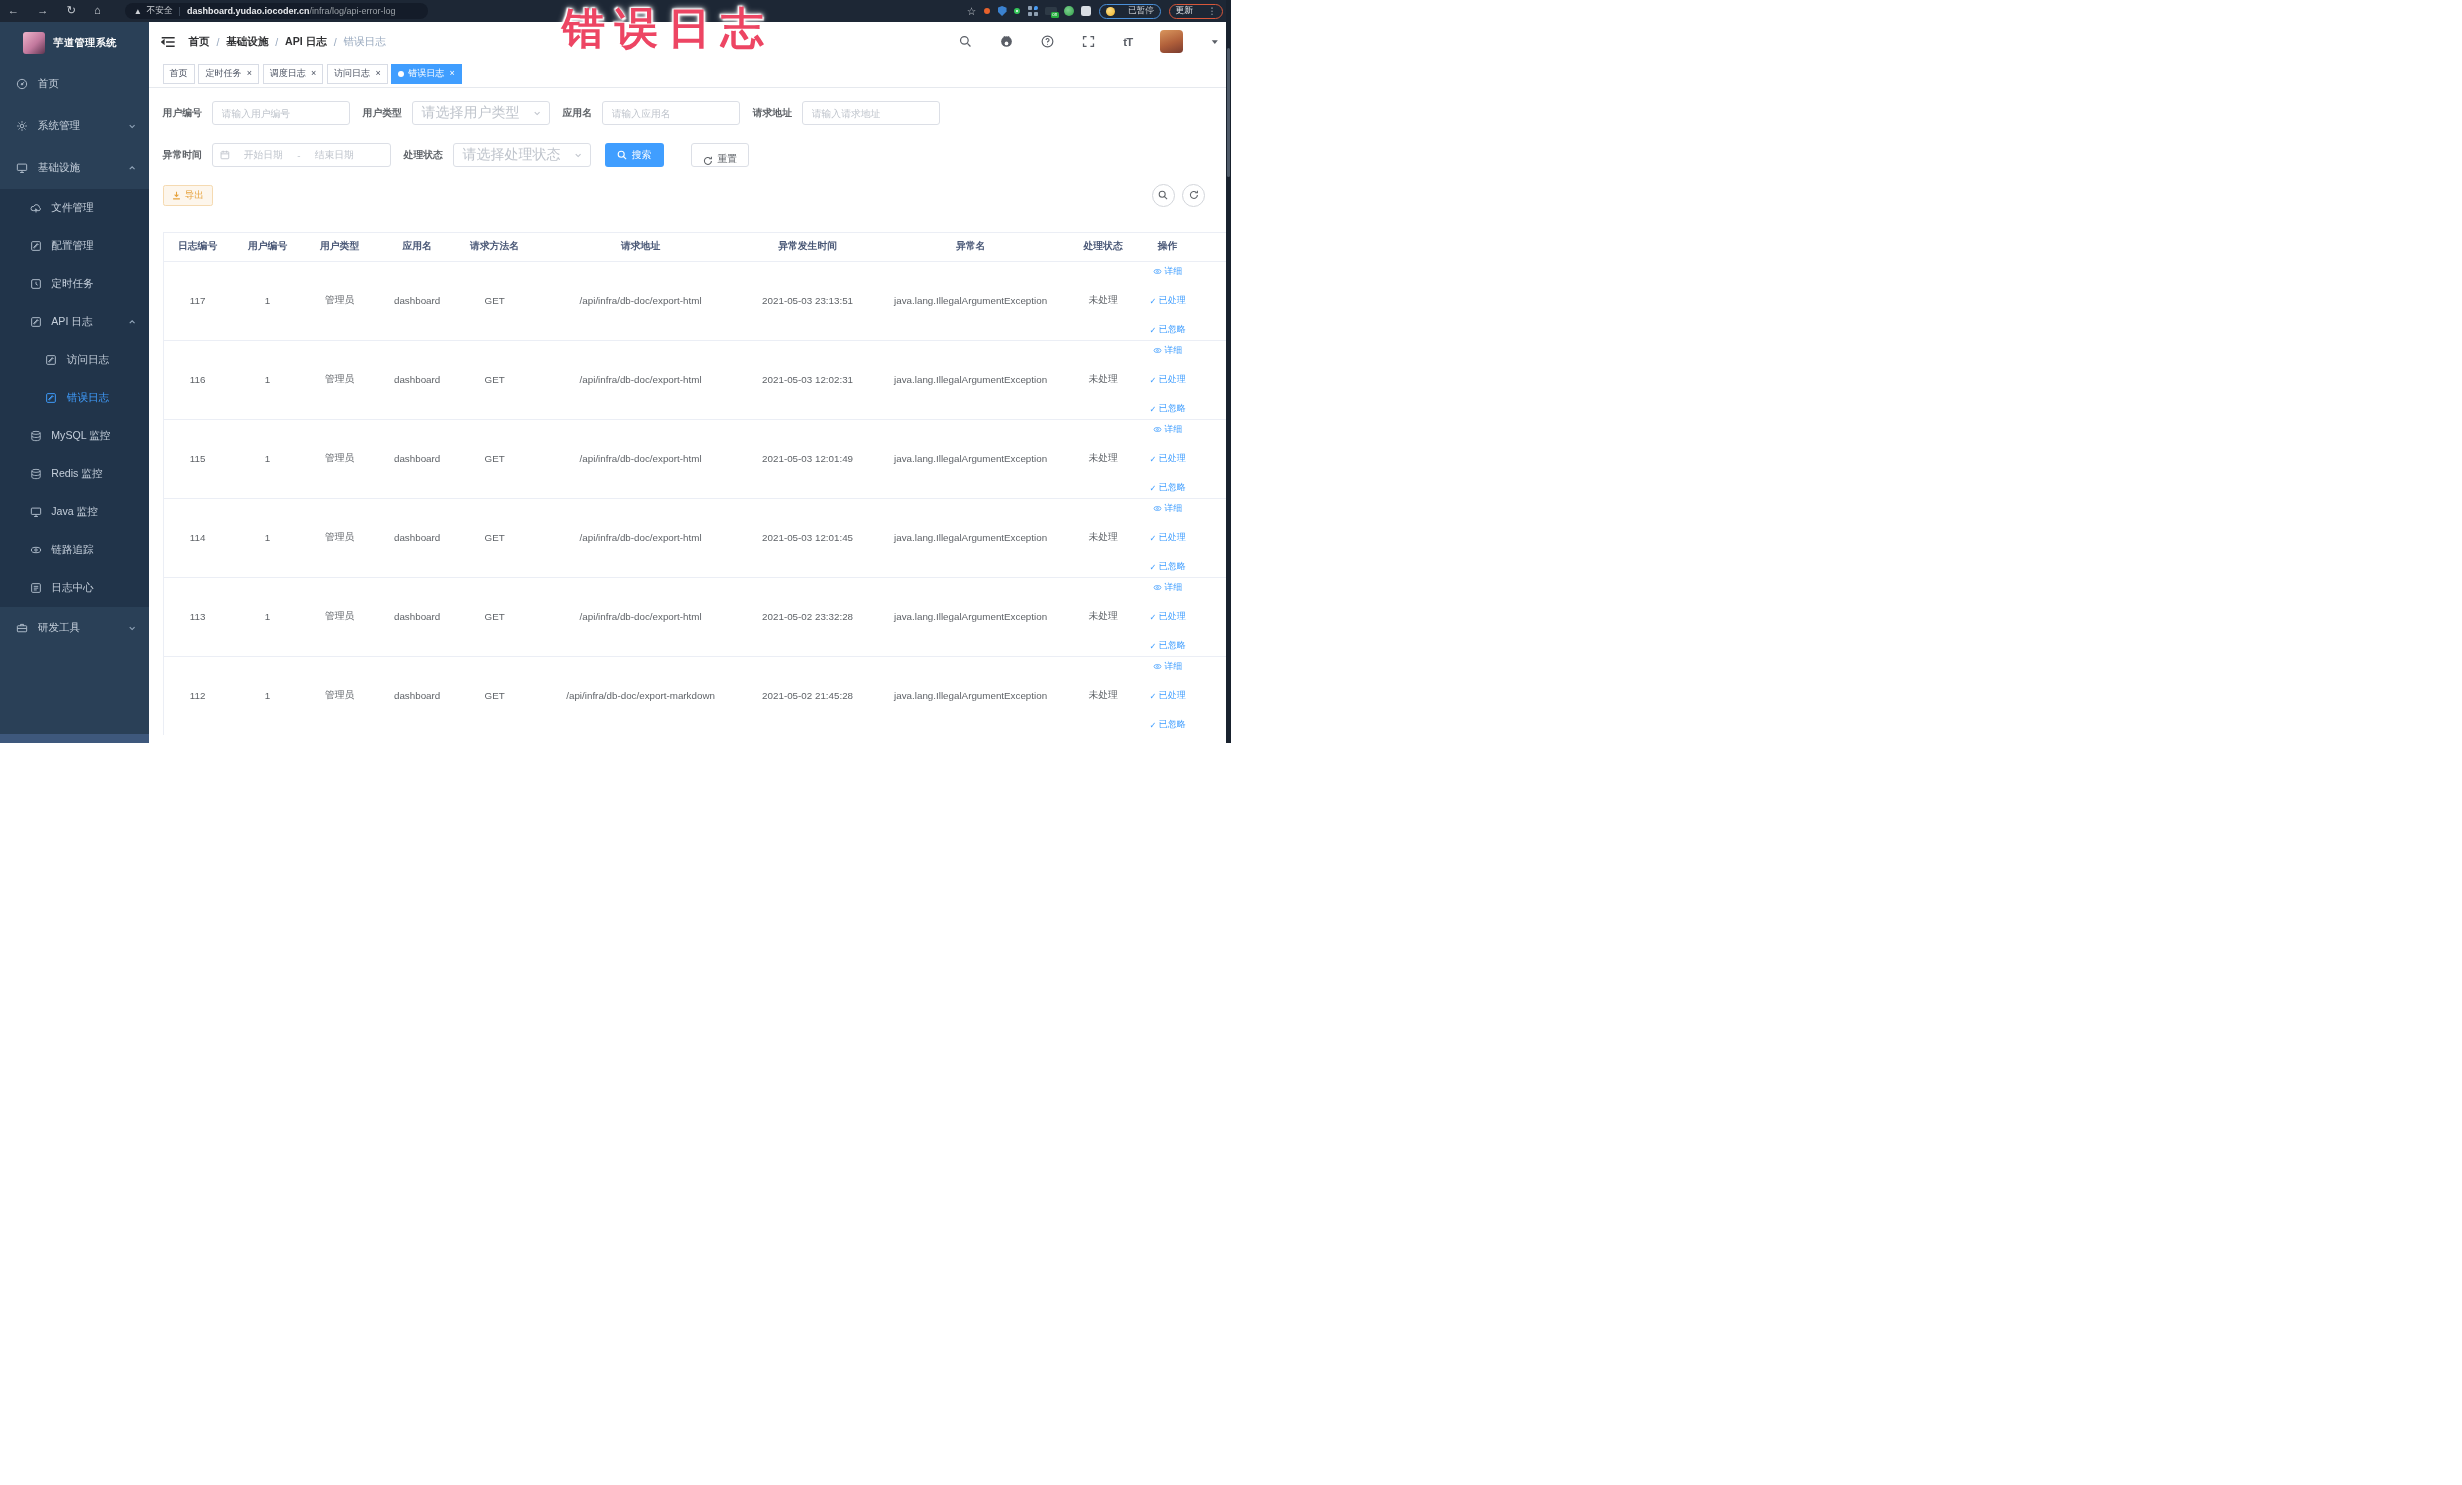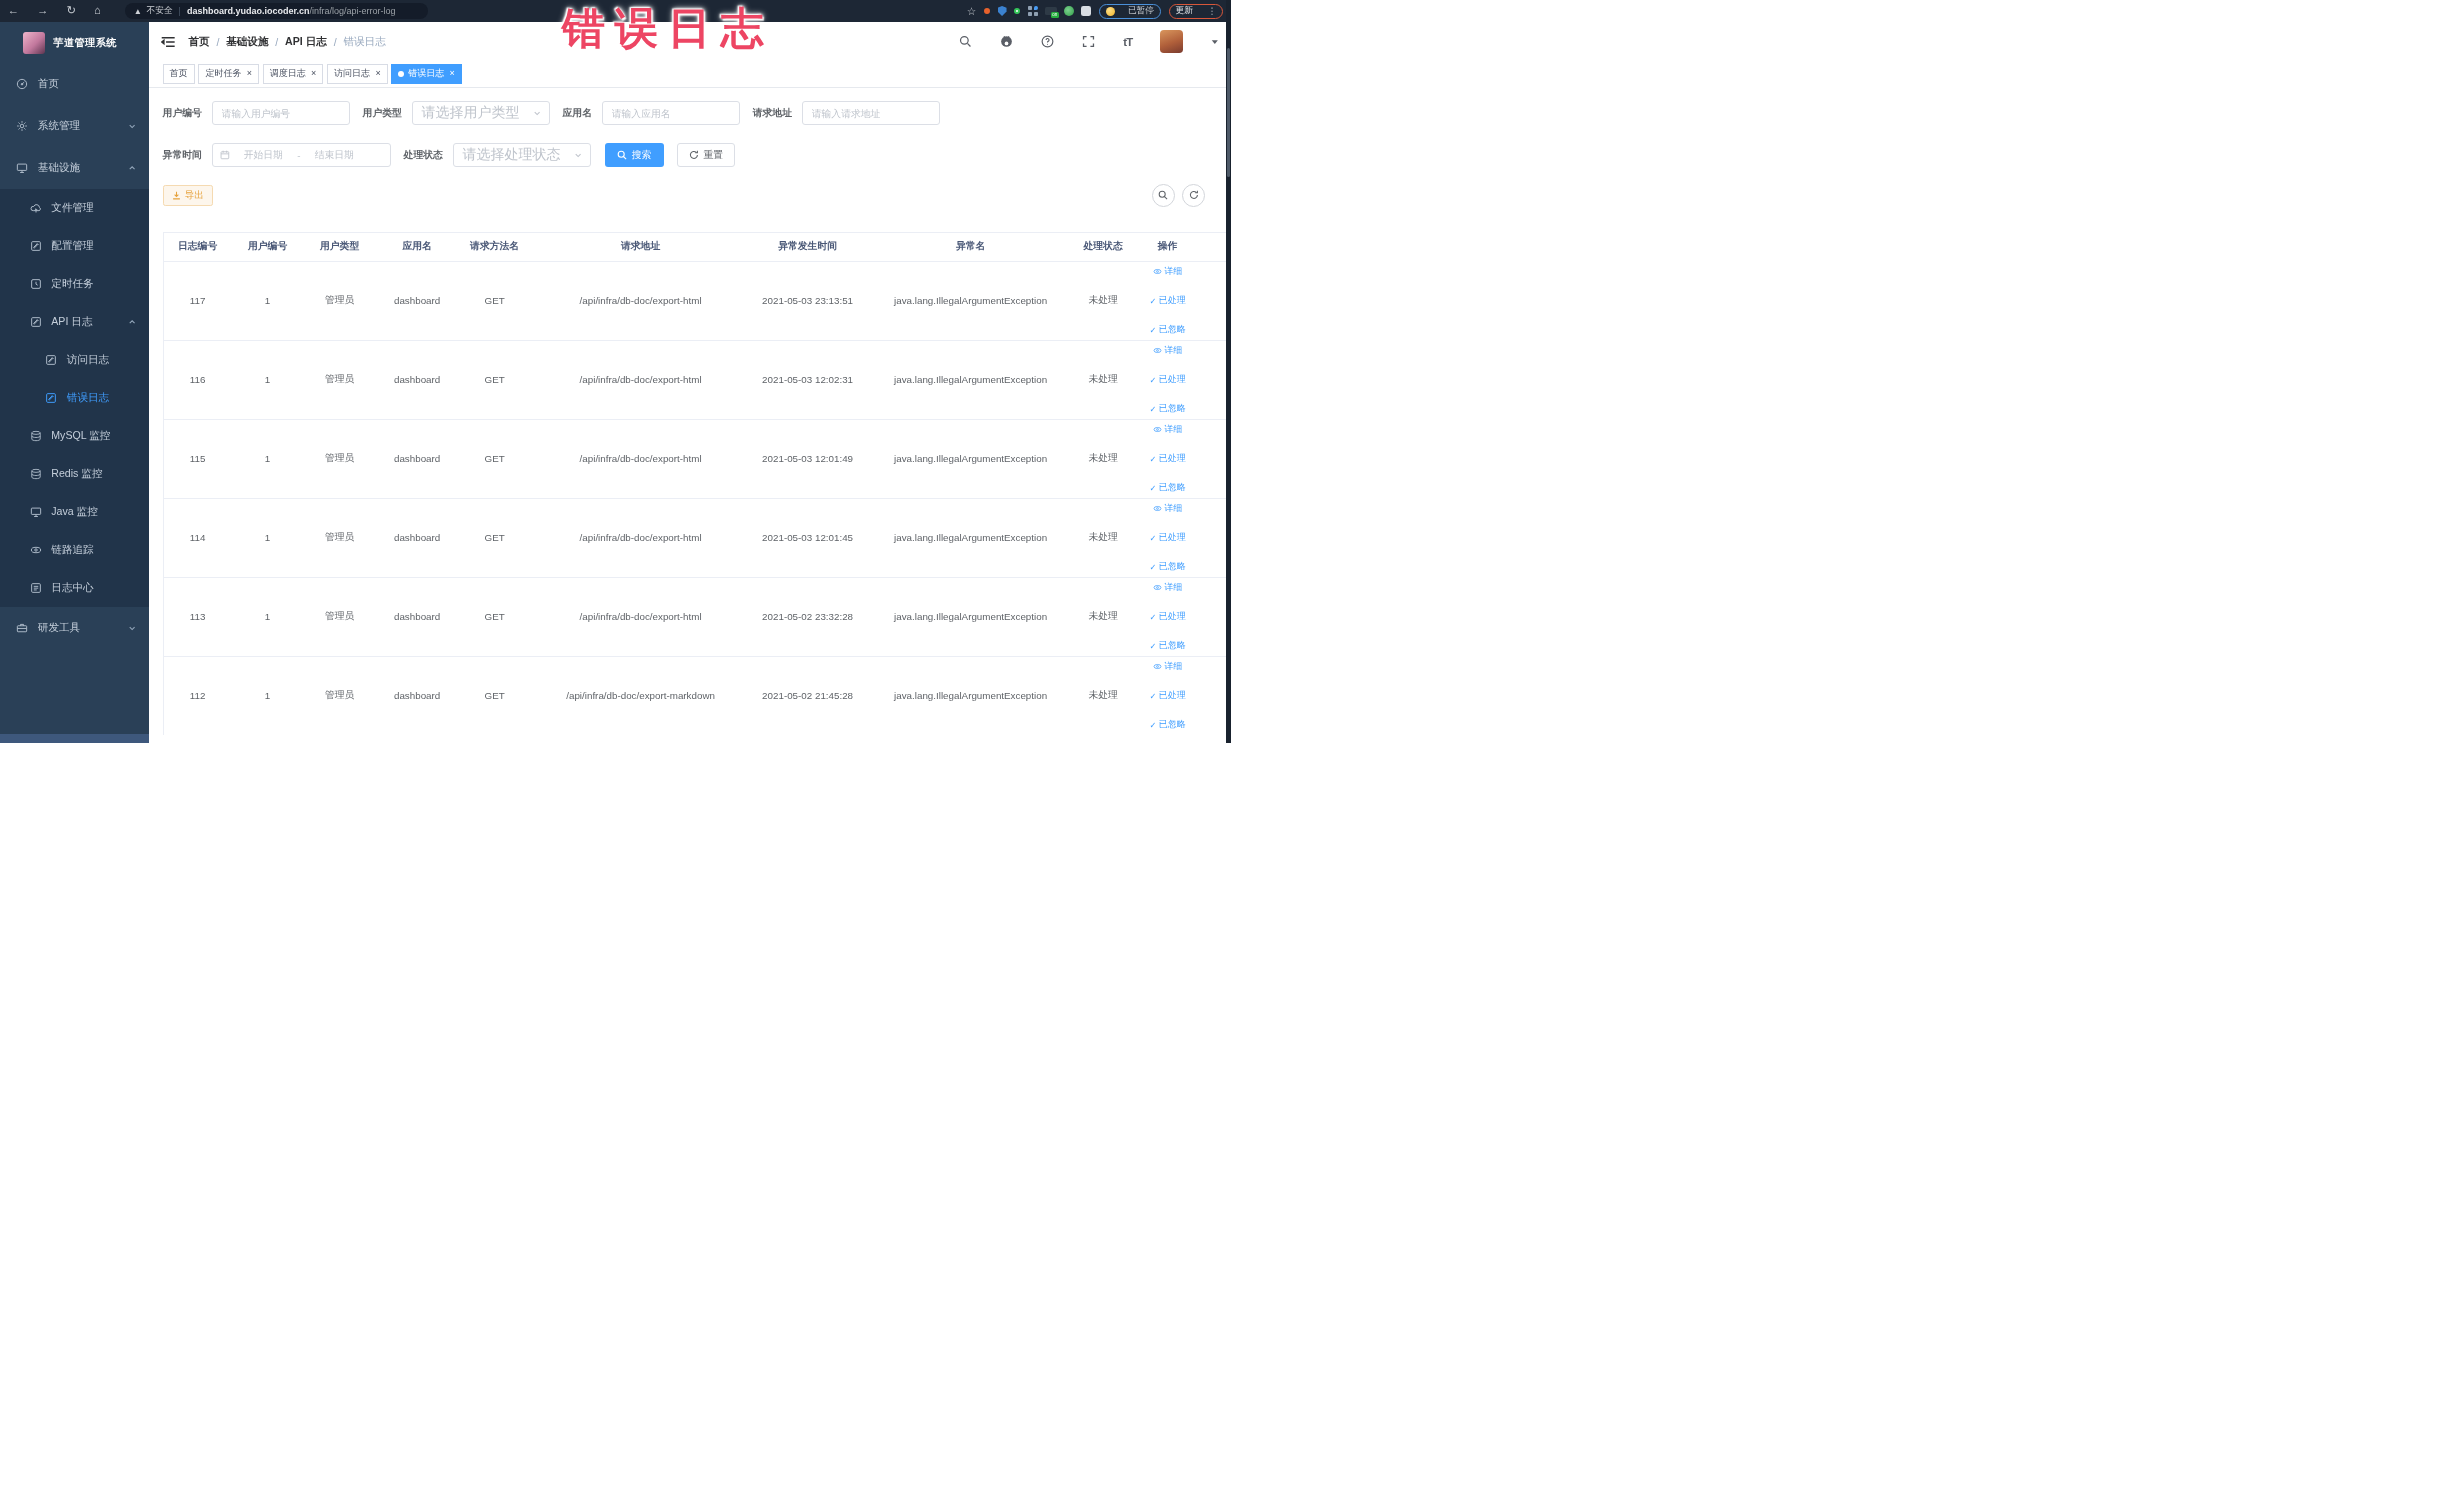--- a/index.html
+++ b/index.html
@@ -90,21 +90,21 @@
   .sel-chev{width:8.3px;height:8.3px;color:#c0c4cc;}
   .sel-chev svg{width:8.3px;height:8.3px;display:block;}
   .f-range{width:179px;height:24px;border:0.8px solid #dcdfe6;border-radius:3px;display:flex;align-items:center;padding:0 7.6px;font-size:9.8px;color:#bfc4cc;margin-right:13px;background:#fff;cursor:pointer;}
   .cal-ico{width:9.8px;height:9.8px;color:#c0c4cc;margin-right:5.3px;}
   .cal-ico svg{width:9.8px;height:9.8px;display:block;}
   .f-range .d{width:56px;text-align:center;}
   .f-range .sep{width:15px;text-align:center;color:#bfc4cc;}
   .btn{height:24px;border-radius:3px;font-size:9.8px;display:flex;align-items:center;gap:4.5px;padding:0 11.4px;cursor:pointer;border:0.8px solid transparent;font-family:inherit;}
   .btn svg{width:9.8px;height:9.8px;display:block;}
   .btn-search{background:#409eff;color:#fff;margin-left:1.5px;}
-  .btn-reset{background:#fff;color:#5f6368;border-color:#dcdfe6;margin-left:13px;}
+  .btn-reset{background:#fff;color:#5f6368;border-color:#dcdfe6;margin-left:27px;align-items:flex-end;}
   .toolbar-row{display:flex;align-items:center;margin-bottom:25px;}
   .btn-export{height:21px;padding:0 8.3px;font-size:9.5px;color:#e6a23c;background:#fdf6ec;border:0.8px solid #f5dab1;border-radius:2.3px;display:flex;align-items:center;gap:3.8px;cursor:pointer;}
   .btn-export svg{width:9px;height:9px;display:block;}
   .circle-btns{margin-left:auto;display:flex;gap:7.6px;margin-right:12px;}
   .cbtn{width:23px;height:23px;border-radius:50%;border:0.8px solid #d3d6db;color:#5f6368;display:flex;align-items:center;justify-content:center;cursor:pointer;background:#fff;}
   .cbtn svg{width:9.8px;height:9.8px;display:block;}
   
   .table{width:1246px;border:0.8px solid #ebeef5;border-bottom:none;}
   .tr{display:flex;align-items:center;}
   .thead .tr{height:28px;}

